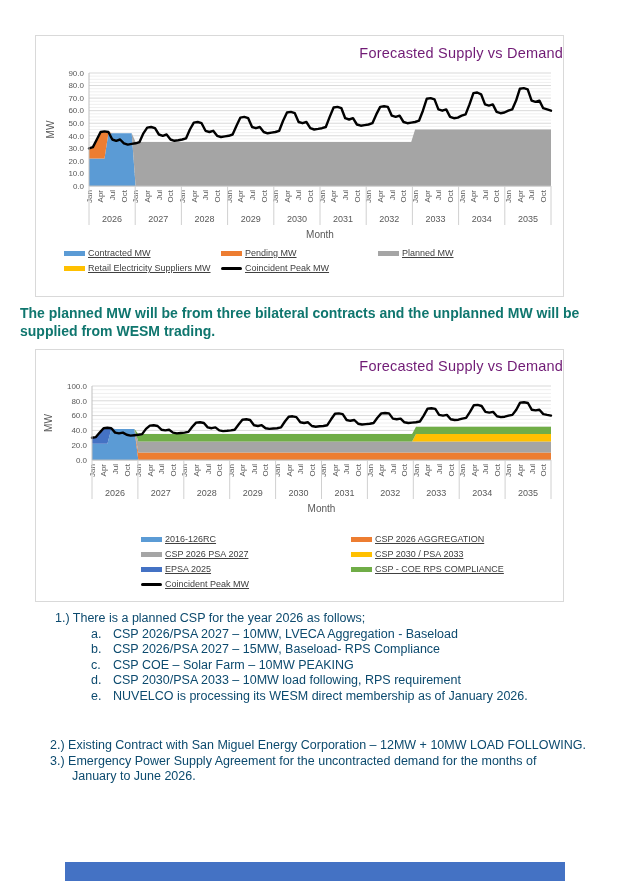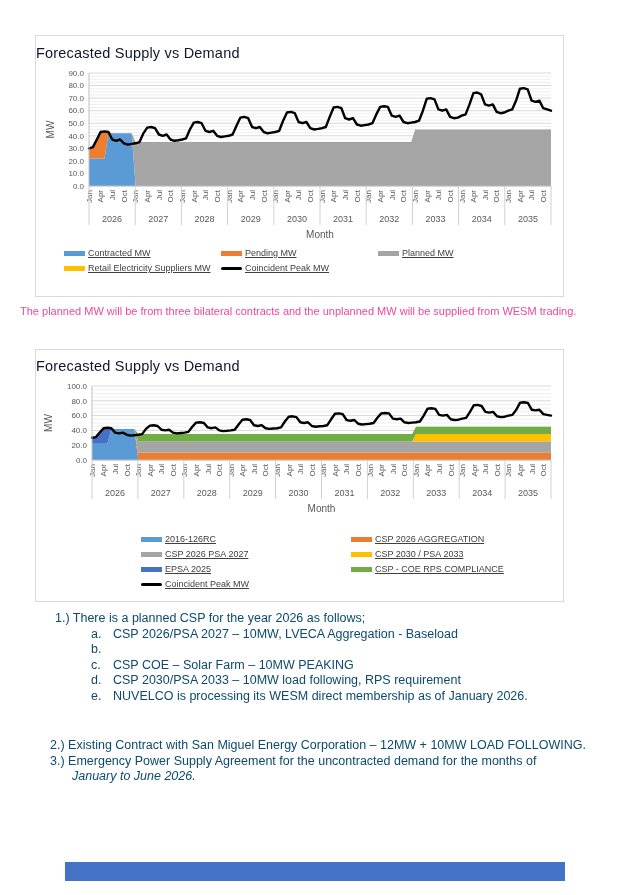--- a/index.html
+++ b/index.html
@@ -1,39 +1,39 @@
 <!DOCTYPE html>
 <html><head>
 <meta charset="utf-8">
 <style>
   html,body{margin:0;padding:0;}
   body{width:630px;height:895px;background:#ffffff;font-family:"Liberation Sans",sans-serif;position:relative;overflow:hidden;}
   .abs{position:absolute;}
   .chart-box{position:absolute;width:529px;background:#fff;border:1px solid #d9d9d9;box-sizing:border-box;}
-  .chart-title{text-align:left;color:#0f172a;font-size:14.5px;letter-spacing:.2px;}
+  .chart-title{text-align:right;color:#701a75;font-size:14.5px;letter-spacing:.2px;}
   #chart1-title{height:32px;padding-top:9px;box-sizing:border-box;}
   #chart2-title{height:30px;padding-top:8px;box-sizing:border-box;}
   svg{display:block;font-family:"Liberation Sans",sans-serif;}
   .legend{color:#404040;font-size:9px;}
   .legend-row{display:flex;align-items:center;margin-bottom:5px;}
   .legend-item{display:flex;align-items:center;white-space:nowrap;text-decoration:underline;}
   .l1{margin-left:28px;margin-top:6px;}
   .l1 .legend-item{width:157px;}
   .l2{margin-left:105px;margin-top:18px;}
   .l2 .legend-item{width:210px;}
   .swatch{width:21px;height:5px;margin-right:3px;flex:none;}
   .swatch.line{height:3px;border-radius:2px;}
-  #paragraph{left:20px;top:304px;width:592px;font-size:11px;line-height:1.3;color:#ec4899;}
+  #paragraph{left:20px;top:304px;width:592px;font-size:14px;line-height:1.3;color:#0f766e;font-weight:bold;}
   .notes{font-size:12.5px;color:#0c4a6e;line-height:15.5px;}
   #notes1{left:55px;top:611px;width:540px;}
   .sub-list{margin-left:36px;}
   .sub-row{display:flex;}
   .sub-label{width:22px;flex:none;}
   #notes2{left:50px;top:738px;width:560px;}
-  .cont-line{padding-left:22px;font-style:italic;}
+  .cont-line{padding-left:22px;}
   #footer-bar{left:65px;top:862px;width:500px;height:19px;}
 </style>
 </head>
 <body>
 
 <div class="chart-box" id="chart1" style="top:35px;left:35px;height:262px;">
   <div class="chart-title" id="chart1-title">Forecasted Supply vs Demand</div>
   <svg id="chart1-svg" width="529" height="174">
       <line x1="53" x2="515" y1="114.86111111111111" y2="114.86111111111111" stroke="#efefef" stroke-width="1"></line>
       <line x1="53" x2="515" y1="111.72222222222223" y2="111.72222222222223" stroke="#efefef" stroke-width="1"></line>
@@ -328,20 +328,21 @@
 
 <div class="abs notes" id="notes1">
   <div>1.) There is a planned CSP for the year 2026 as follows;</div>
   <div class="sub-list">
     <div class="sub-row">
         <span class="sub-label">a.</span>
         <span>CSP 2026/PSA 2027 – 10MW, LVECA Aggregation - Baseload</span>
       </div>
     <div class="sub-row">
         <span class="sub-label">b.</span>
+        <span>CSP 2026/PSA 2027 – 15MW, Baseload- RPS Compliance</span>
       </div>
     <div class="sub-row">
         <span class="sub-label">c.</span>
         <span>CSP COE – Solar Farm – 10MW PEAKING</span>
       </div>
     <div class="sub-row">
         <span class="sub-label">d.</span>
         <span>CSP 2030/PSA 2033 – 10MW load following, RPS requirement</span>
       </div>
     <div class="sub-row">

